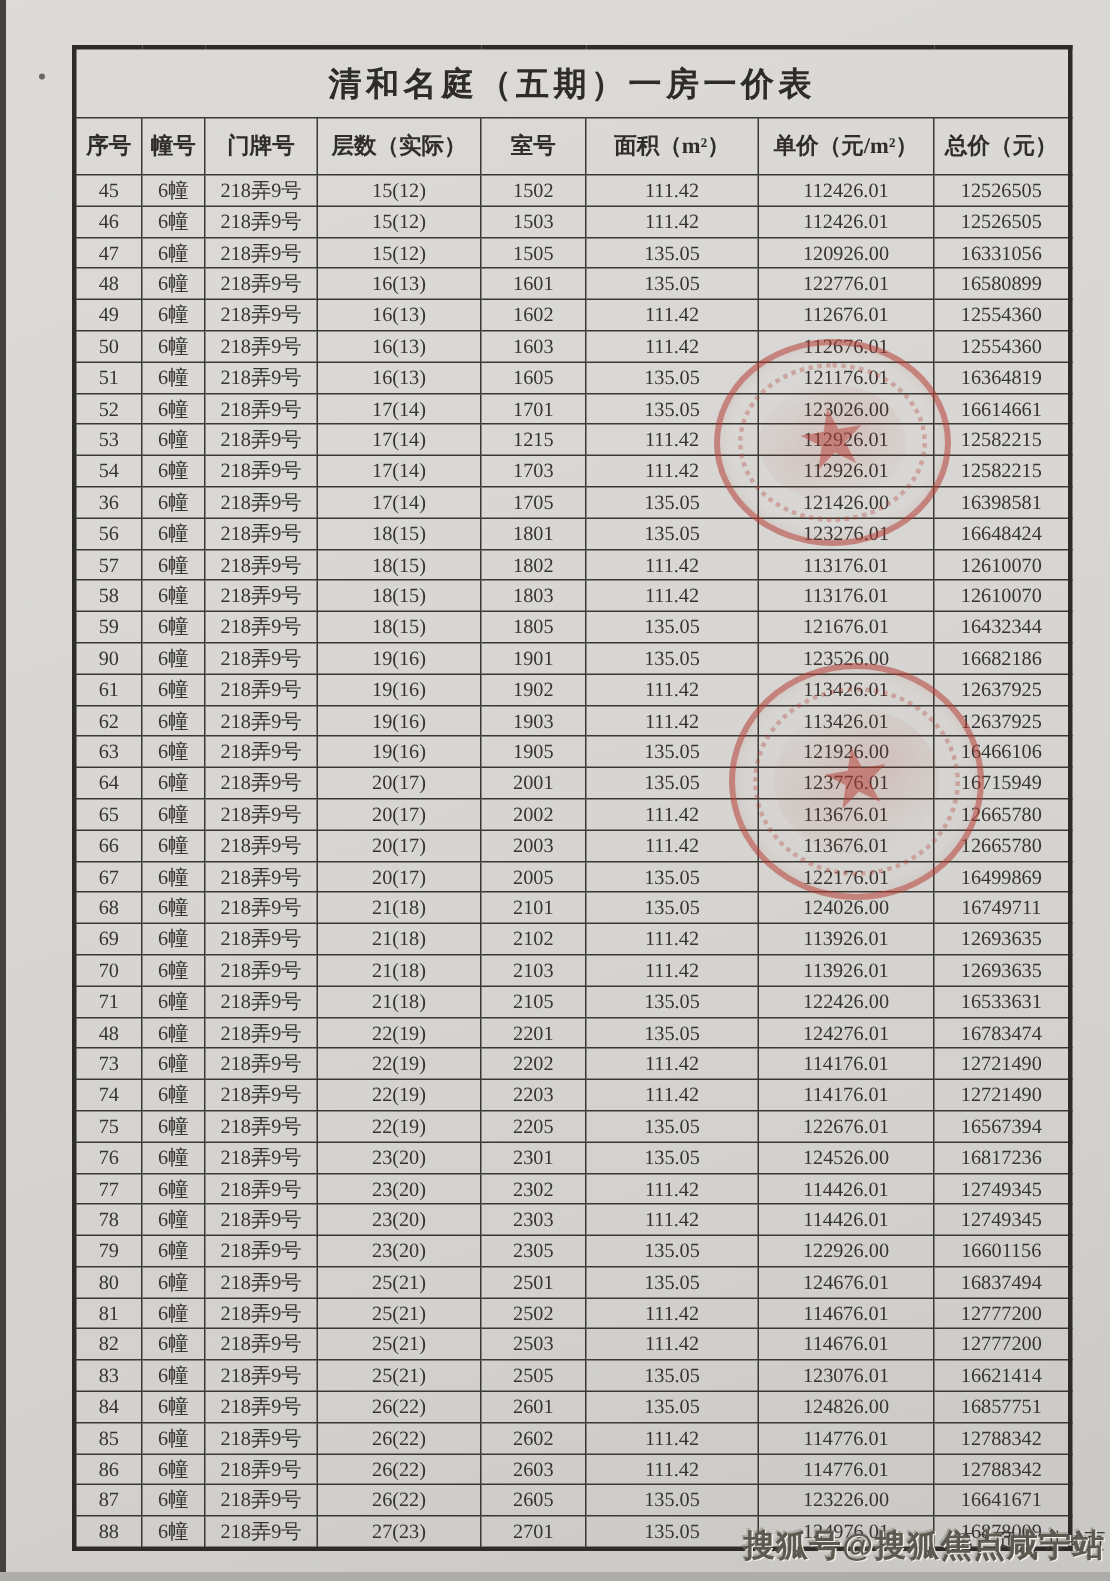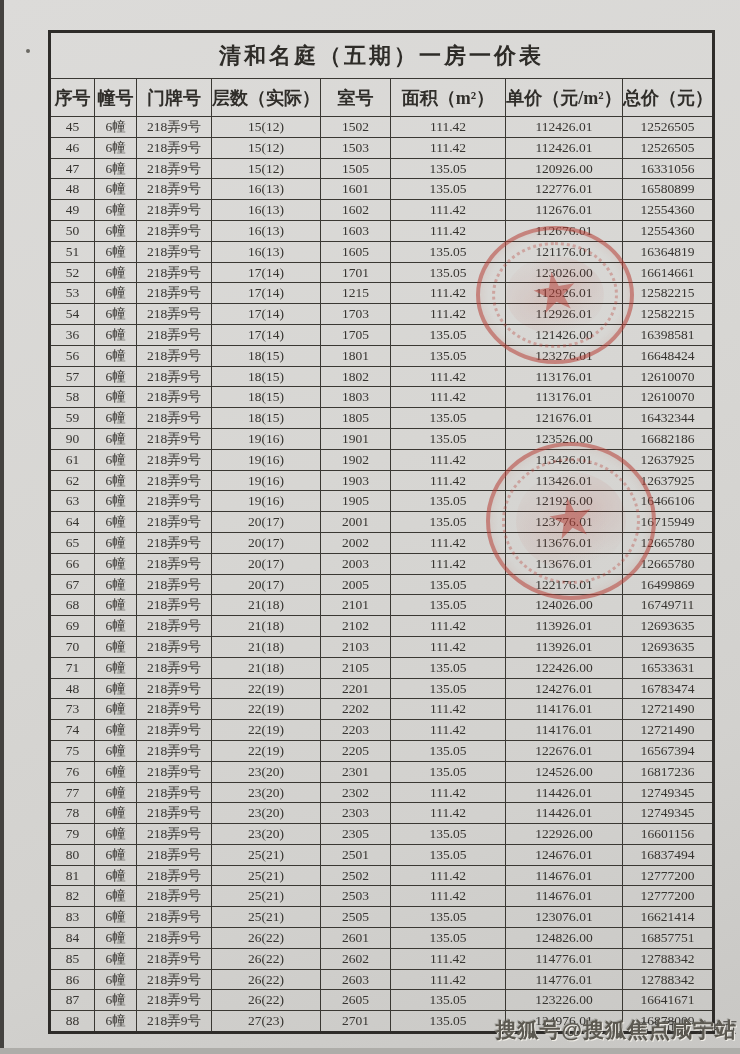--- a/index.html
+++ b/index.html
@@ -24,21 +24,21 @@
   table.price th,table.price td{
     border:1.5px solid #3a3833;
     text-align:center;vertical-align:middle;
     padding:0;overflow:hidden;white-space:nowrap;
   }
   table.price{border:3px solid #2e2c29;}
   th.doc-title{
     height:45px;font-size:22px;font-weight:bold;letter-spacing:3px;
     border-bottom-width:2px;color:#2e2c28;
   }
-  tr.head-row th{height:37px;font-size:18px;font-weight:bold;color:#302e2a;}
+  tr.head-row th{height:37px;font-size:15px;font-weight:bold;color:#302e2a;}
   tbody td{height:19.8px;font-size:13.5px;line-height:19.8px;color:#363430;}
 
   
   .stamp{position:absolute;border-radius:50%;border:4px solid rgba(182,62,53,0.55);
          box-shadow:inset 0 0 8px rgba(182,62,53,0.12);}
   .stamp .ring{position:absolute;inset:12px;border-radius:50%;
          border:3px dotted rgba(182,62,53,0.33);}
   .stamp .star{position:absolute;left:0;right:0;top:50%;
          transform:translateY(-54%) rotate(-10deg);
          text-align:center;font-size:54px;line-height:54px;

